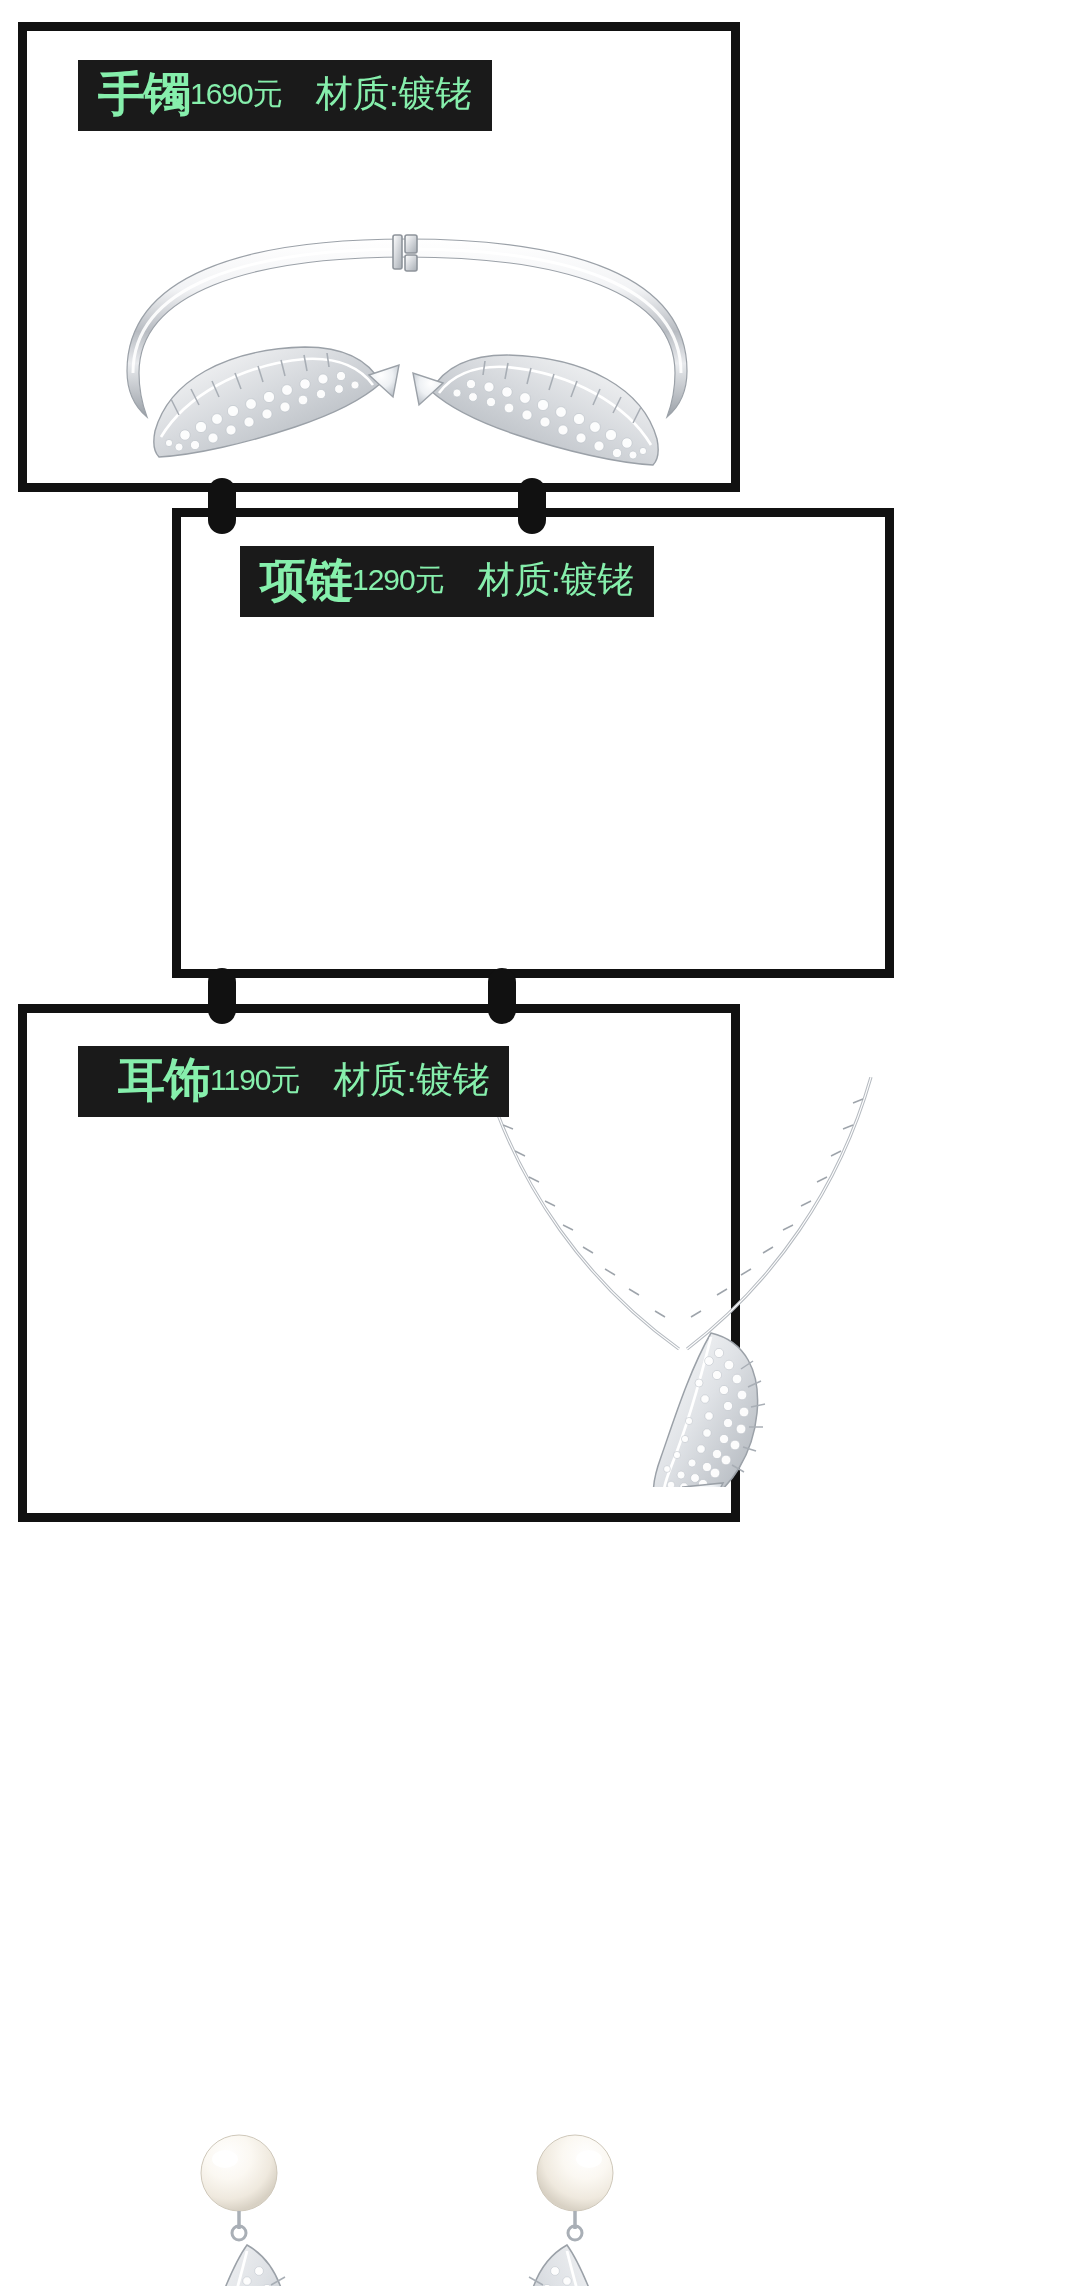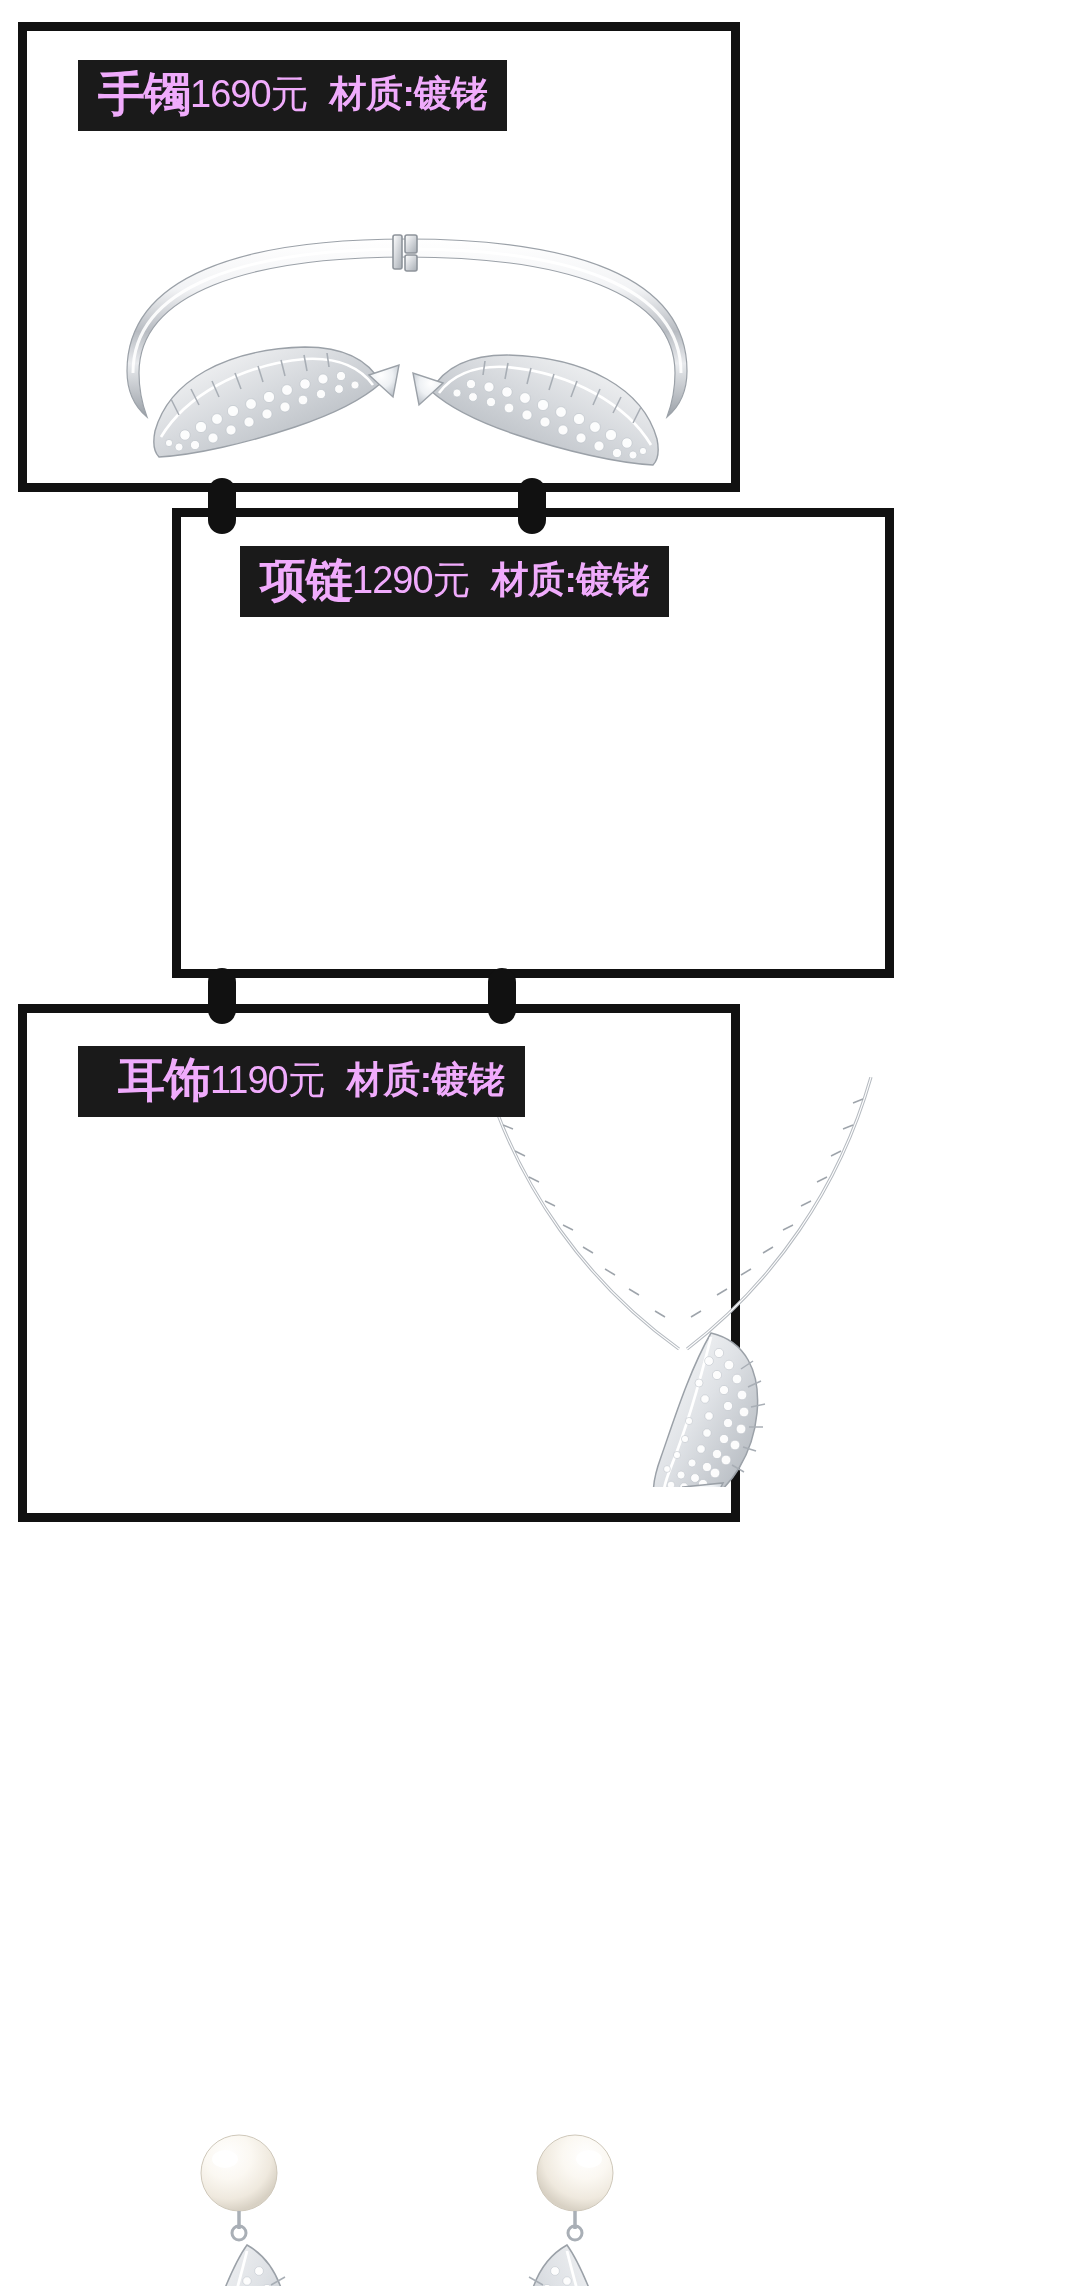--- a/index.html
+++ b/index.html
@@ -12,34 +12,34 @@
 
   
   .panel{position:absolute;box-sizing:border-box;background:#ffffff;border:9px solid #111111;}
 
   .panel-1{left:18px;top:22px;width:722px;height:470px;}
   .panel-2{left:172px;top:508px;width:722px;height:470px;}
   .panel-3{left:18px;top:1004px;width:722px;height:518px;}
 
   
   .banner{
-    position:absolute;background:#1a1a1a;color:#f0abfc;
+    position:absolute;background:#1a1a1a;color:#86efac;
     display:flex;align-items:center;white-space:nowrap;
     padding:10px 20px 14px 20px;box-sizing:border-box;
     z-index:6;
   }
   .banner .title{
     font-size:47px;font-weight:700;letter-spacing:-1px;line-height:1;
   }
   .banner .price{
-    font-size:38px;font-weight:400;letter-spacing:-1px;line-height:1;
+    font-size:30px;font-weight:400;letter-spacing:-1px;line-height:1;
   }
   .banner .sep{display:inline-block;width:22px;}
   .banner .material{
-    font-size:37px;font-weight:700;letter-spacing:-0.5px;line-height:1;
+    font-size:37px;font-weight:400;letter-spacing:-0.5px;line-height:1;margin-left:12px;
   }
 
   .banner-1{left:78px;top:60px;}
   .banner-2{left:240px;top:546px;justify-content:space-between;}
   .banner-3{left:78px;top:1046px;padding-left:40px;}
 
   
   .staple{
     position:absolute;background:#111111;border-radius:18px;z-index:8;
   }

